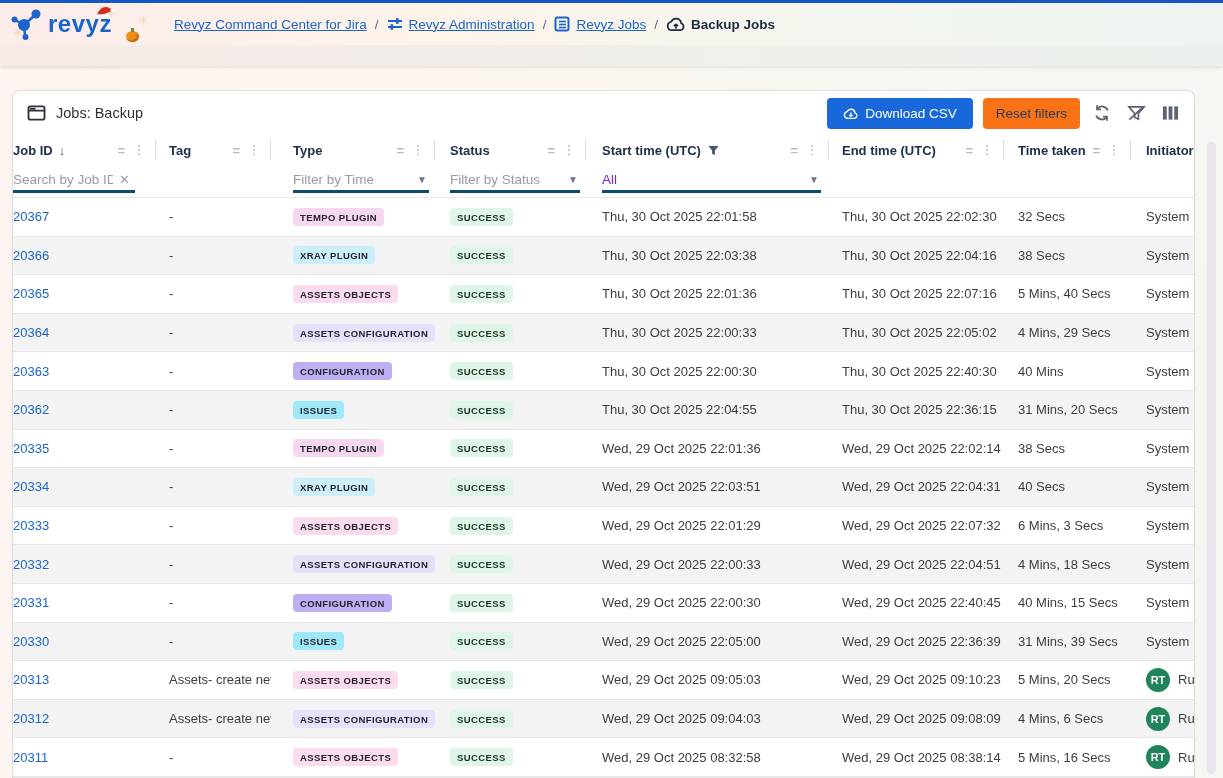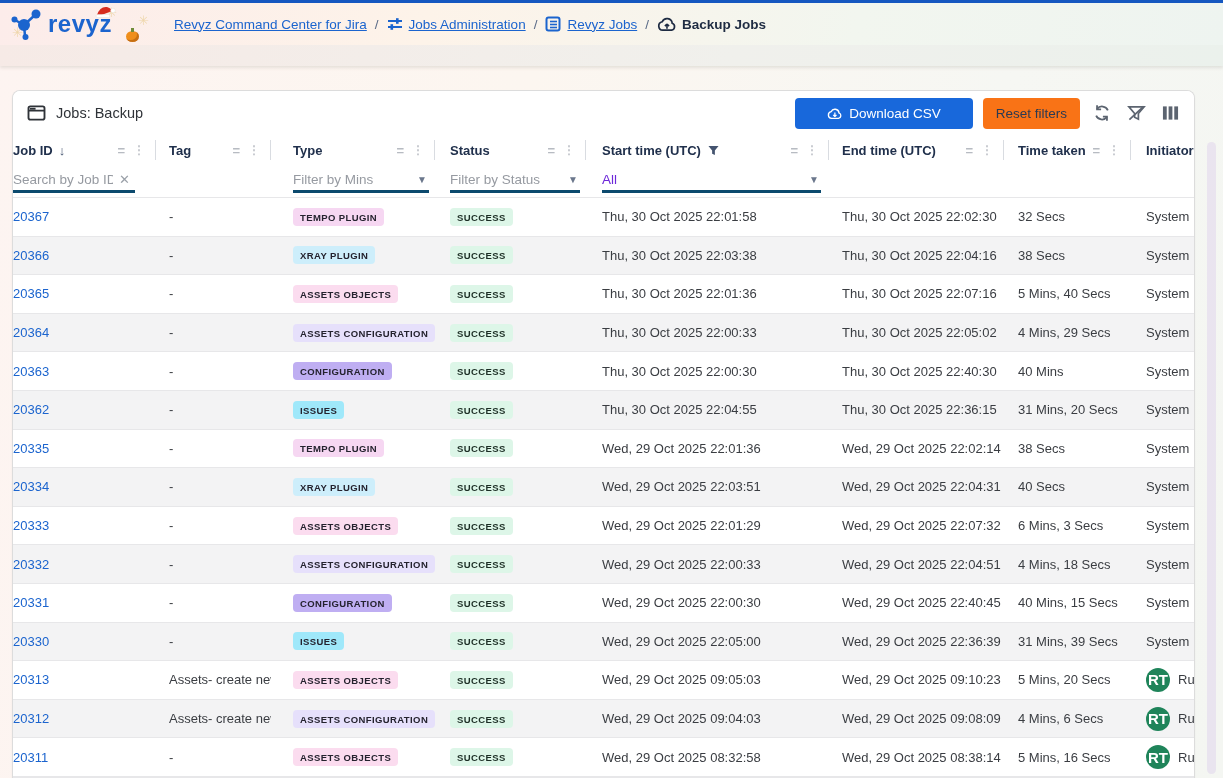--- a/index.html
+++ b/index.html
@@ -33,21 +33,21 @@
 
   
   .card { position:absolute; left:12px; top:90px; width:1183px; height:700px;
     background:#fff; border:1px solid #dcdcdc; border-bottom:none; border-radius:8px 8px 0 0;
     box-shadow:0 1px 2px rgba(0,0,0,.05); overflow:hidden; }
 
   .toolbar { height:44px; display:flex; align-items:center; padding:0 12px 0 14px; background:#fff; }
   .toolbar-title { display:flex; align-items:center; gap:10px; font-size:14.5px; color:#2f3338; }
   .toolbar-right { margin-left:auto; display:flex; align-items:center; gap:10px; }
   .btn-primary { display:flex; align-items:center; gap:7px; background:#1868db; color:#fff;
-    border:none; border-radius:4px; height:31px; padding:0 32px; font-size:13.5px;
+    border:none; border-radius:4px; height:31px; padding:0 16px; font-size:13.5px;
     font-family:"Liberation Sans",sans-serif; cursor:pointer; }
   .btn-subtle { background:#f97316; color:#2b3a52; border:none; border-radius:4px; height:31px;
     padding:0 13px; font-size:13.5px; font-family:"Liberation Sans",sans-serif; cursor:pointer; }
   .tool-icon { width:24px; height:24px; display:flex; align-items:center; justify-content:center;
     color:#5c6470; cursor:pointer; }
 
   
   .tablewrap { width:1181px; overflow:hidden; }
   .thead, .filterrow, .row { display:flex; width:1280px; }
   .cell, .th, .fcell { flex:none; overflow:hidden; white-space:nowrap; }
@@ -79,21 +79,21 @@
   .w0 { width:122px; } .w2 { width:136px; } .w3 { width:130px; } .w4 { width:219px; }
   .filterrow { border-bottom:1px solid #e7e7e9; }
 
   .row { height:38.6px; align-items:center; border-bottom:1px solid #e7e7e9; background:#fff; font-size:13px; color:#3a3d42; }
   .row.zebra { background:#f3f3f4; }
   .joblink { color:#1b64ce; cursor:pointer; }
   .badge { display:inline-block; font-size:9.5px; font-weight:bold; letter-spacing:.4px;
     color:#24222e; padding:4px 7px 3px; border-radius:4px; }
   .badge.success { color:#1c2e25; }
   .avatar { display:inline-flex; align-items:center; justify-content:center; width:24px; height:24px;
-    border-radius:50%; background:#1f845a; color:#fff; font-size:15px; font-weight:bold;
+    border-radius:50%; background:#1f845a; color:#fff; font-size:11px; font-weight:bold;
     margin-right:8px; vertical-align:middle; flex:none; }
   .cell-initiator-flex { display:flex; align-items:center; }
   .partialrow { height:6px; background:#f3f3f4; border-top:1px solid #e7e7e9; }
 
   .scrollbar { position:absolute; right:7px; top:142px; bottom:4px; width:9px;
     background:#e4daec; border-radius:5px; opacity:.65; }
 </style>
 </head>
 <body>
 
@@ -127,21 +127,21 @@
       <a>Revyz Command Center for Jira</a>
     </span>
     <span class="crumb-sep">/</span>
     <span class="crumb">
       <svg width="16" height="16" viewBox="0 0 16 16">
         <line x1="1" y1="5" x2="15" y2="5" stroke="#1b64ce" stroke-width="2"></line>
         <line x1="1" y1="11" x2="15" y2="11" stroke="#1b64ce" stroke-width="2"></line>
         <rect x="9" y="2.2" width="2.6" height="5.6" fill="#1b64ce"></rect>
         <rect x="3.5" y="8.2" width="2.6" height="5.6" fill="#1b64ce"></rect>
       </svg>
-      <a>Jobs Administration</a>
+      <a>Revyz Administration</a>
     </span>
     <span class="crumb-sep">/</span>
     <span class="crumb">
       <svg width="16" height="16" viewBox="0 0 16 16">
         <rect x="1.5" y="1.5" width="13" height="13" rx="2" fill="none" stroke="#1b64ce" stroke-width="2"></rect>
         <line x1="5" y1="5.5" x2="12" y2="5.5" stroke="#1b64ce" stroke-width="1.6"></line>
         <line x1="5" y1="8.5" x2="12" y2="8.5" stroke="#1b64ce" stroke-width="1.6"></line>
         <line x1="5" y1="11.5" x2="12" y2="11.5" stroke="#1b64ce" stroke-width="1.6"></line>
       </svg>
       <a>Revyz Jobs</a>
@@ -263,21 +263,21 @@
     <div class="filterrow">
       <div class="fcell c0">
         <div class="fctrl w0">
           <input placeholder="Search by Job ID" style="">
           <span class="clear-x">✕</span>
         </div>
       </div>
       <div class="fcell c1"></div>
       <div class="fcell c2">
         <div class="fctrl sel w2">
-          <span class="ph">Filter by Mins</span>
+          <span class="ph">Filter by Time</span>
           <span class="caret">▼</span>
         </div>
       </div>
       <div class="fcell c3">
         <div class="fctrl sel w3">
           <span class="ph">Filter by Status</span>
           <span class="caret">▼</span>
         </div>
       </div>
       <div class="fcell c4">

